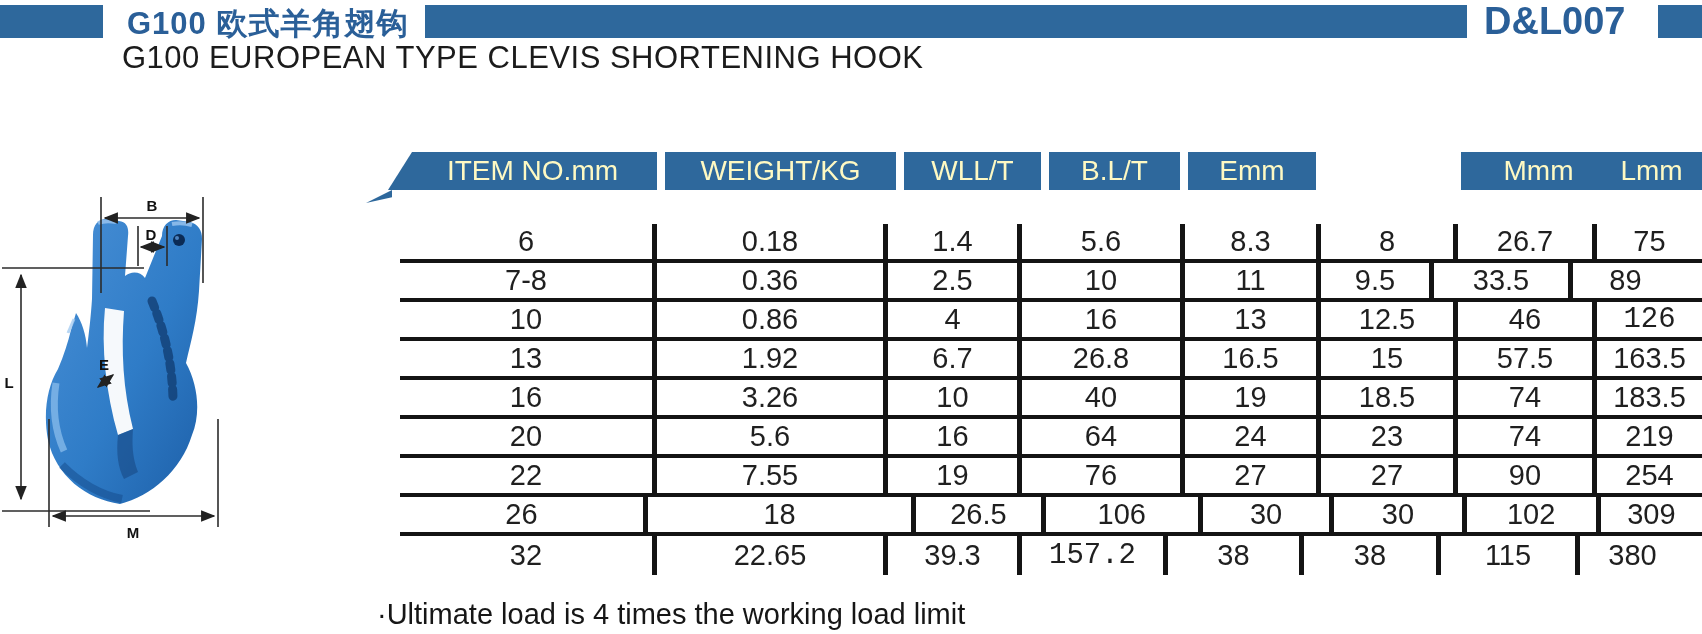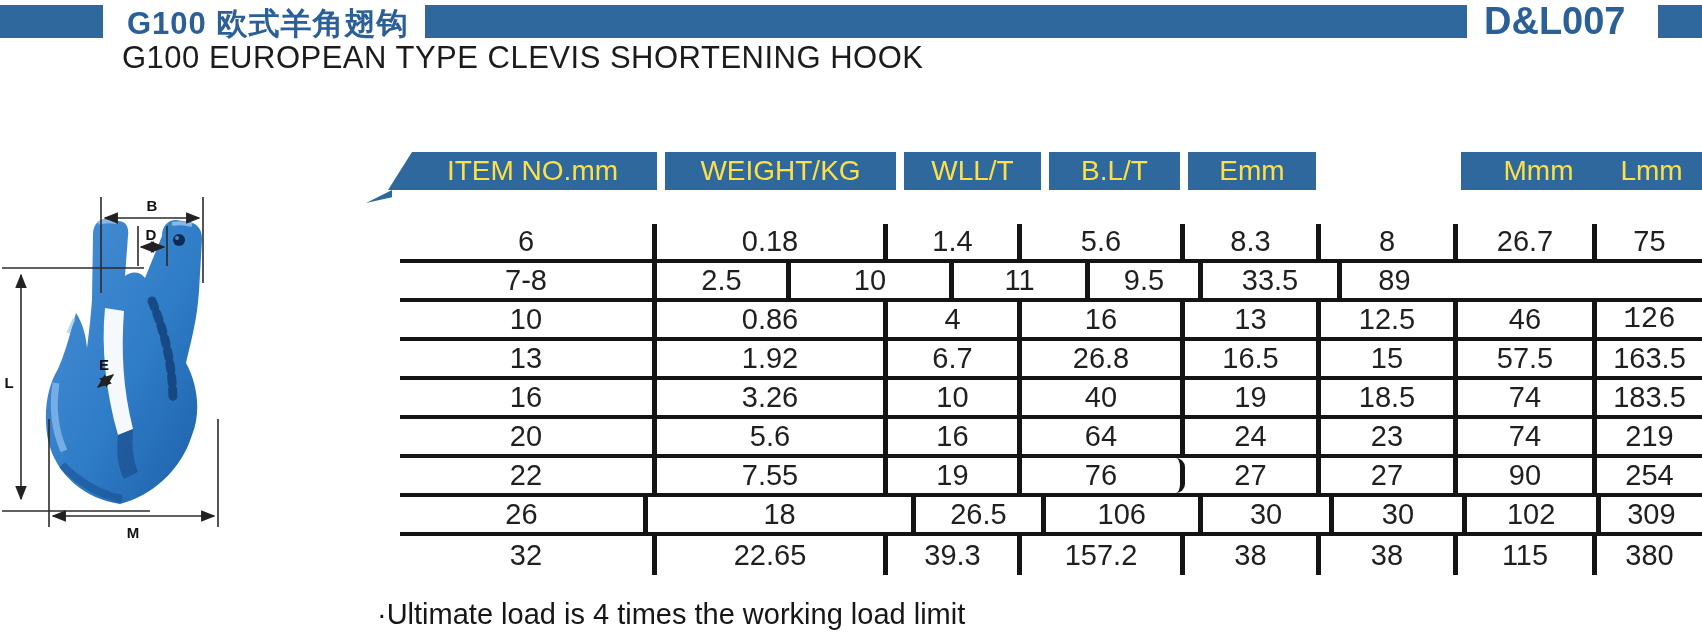--- a/index.html
+++ b/index.html
@@ -9,21 +9,21 @@
   #bar-left{left:0;width:103px;}
   #bar-mid{left:425px;width:1042px;}
   #bar-right{left:1658px;width:44px;}
   #title-cn{position:absolute;left:127px;top:3px;font-size:31px;font-weight:bold;
             color:#2a5f98;letter-spacing:1px;white-space:nowrap;}
   #page-code{position:absolute;left:1484px;top:0;font-size:38px;font-weight:bold;color:#2a5f98;}
   #subtitle{position:absolute;left:122px;top:40px;font-size:31px;color:#1b1b1b;
             letter-spacing:.5px;white-space:nowrap;}
 
   
-  .hcell{position:absolute;top:152px;height:38px;background:#2e689c;color:#fde047;
+  .hcell{position:absolute;top:152px;height:38px;background:#2e689c;color:#fef9c3;
          font-size:28px;display:flex;align-items:center;justify-content:center;
          box-sizing:border-box;white-space:nowrap;}
   #hc0{left:388px;width:269px;clip-path:polygon(24px 0,100% 0,100% 100%,0 100%);padding-left:20px;}
   #hc-tail{position:absolute;left:366px;top:190px;width:26px;height:13px;background:#2e689c;
            clip-path:polygon(100% 0,100% 55%,0 100%);}
   #hc1{left:665px;width:231px;}
   #hc2{left:904px;width:137px;}
   #hc3{left:1049px;width:131px;}
   #hc4{left:1188px;width:128px;}
   #hc5{left:1324px;width:129px;}
@@ -70,20 +70,21 @@
         <div class="tcell sep" style="width: 231px;">0.18</div>
         <div class="tcell sep" style="width: 134px;">1.4</div>
         <div class="tcell sep" style="width: 163px;">5.6</div>
         <div class="tcell sep" style="width: 136px;">8.3</div>
         <div class="tcell sep" style="width: 137px;">8</div>
         <div class="tcell sep" style="width: 139px;">26.7</div>
         <div class="tcell" style="width: 105px;">75</div>
       </div>
       <div class="trow">
         <div class="tcell sep" style="width: 257px;">7-8</div>
+        <div class="tcell sep" style="width: 231px;">0.36</div>
         <div class="tcell sep" style="width: 134px;">2.5</div>
         <div class="tcell sep" style="width: 163px;">10</div>
         <div class="tcell sep" style="width: 136px;">11</div>
         <div class="tcell sep" style="width: 113px;">9.5</div>
         <div class="tcell sep" style="width: 139px;">33.5</div>
         <div class="tcell" style="width: 105px;">89</div>
       </div>
       <div class="trow">
         <div class="tcell sep" style="width: 257px;">10</div>
         <div class="tcell sep" style="width: 231px;">0.86</div>
@@ -121,41 +122,41 @@
         <div class="tcell sep" style="width: 163px;">64</div>
         <div class="tcell sep" style="width: 136px;">24</div>
         <div class="tcell sep" style="width: 137px;">23</div>
         <div class="tcell sep" style="width: 139px;">74</div>
         <div class="tcell" style="width: 105px;">219</div>
       </div>
       <div class="trow">
         <div class="tcell sep" style="width: 257px;">22</div>
         <div class="tcell sep" style="width: 231px;">7.55</div>
         <div class="tcell sep" style="width: 134px;">19</div>
-        <div class="tcell sep" style="width: 163px; border-radius: 9px;">76</div>
+        <div class="tcell sep" style="width: 163px;">76</div>
         <div class="tcell sep" style="width: 136px;">27</div>
         <div class="tcell sep" style="width: 137px;">27</div>
         <div class="tcell sep" style="width: 139px;">90</div>
         <div class="tcell" style="width: 105px;">254</div>
       </div>
       <div class="trow">
         <div class="tcell sep" style="width: 257px;">26</div>
         <div class="tcell sep" style="width: 278px;">18</div>
         <div class="tcell sep" style="width: 134px;">26.5</div>
         <div class="tcell sep" style="width: 163px;">106</div>
         <div class="tcell sep" style="width: 136px;">30</div>
         <div class="tcell sep" style="width: 137px;">30</div>
         <div class="tcell sep" style="width: 139px;">102</div>
         <div class="tcell" style="width: 105px;">309</div>
       </div>
       <div class="trow last">
         <div class="tcell sep" style="width: 257px;">32</div>
         <div class="tcell sep" style="width: 231px;">22.65</div>
         <div class="tcell sep" style="width: 134px;">39.3</div>
-        <div class="tcell sep" style="width: 163px;">157.2</div>
+        <div class="tcell sep" style="width: 146px; font-family: Liberation Mono, monospace;">157.2</div>
         <div class="tcell sep" style="width: 136px;">38</div>
         <div class="tcell sep" style="width: 137px;">38</div>
         <div class="tcell sep" style="width: 139px;">115</div>
         <div class="tcell" style="width: 105px;">380</div>
       </div>
     </div>
 
   <div id="footnote">·Ultimate load is 4 times the working load limit</div>
 
   <svg id="figure" viewBox="0 0 240 380" xmlns="http://www.w3.org/2000/svg">

